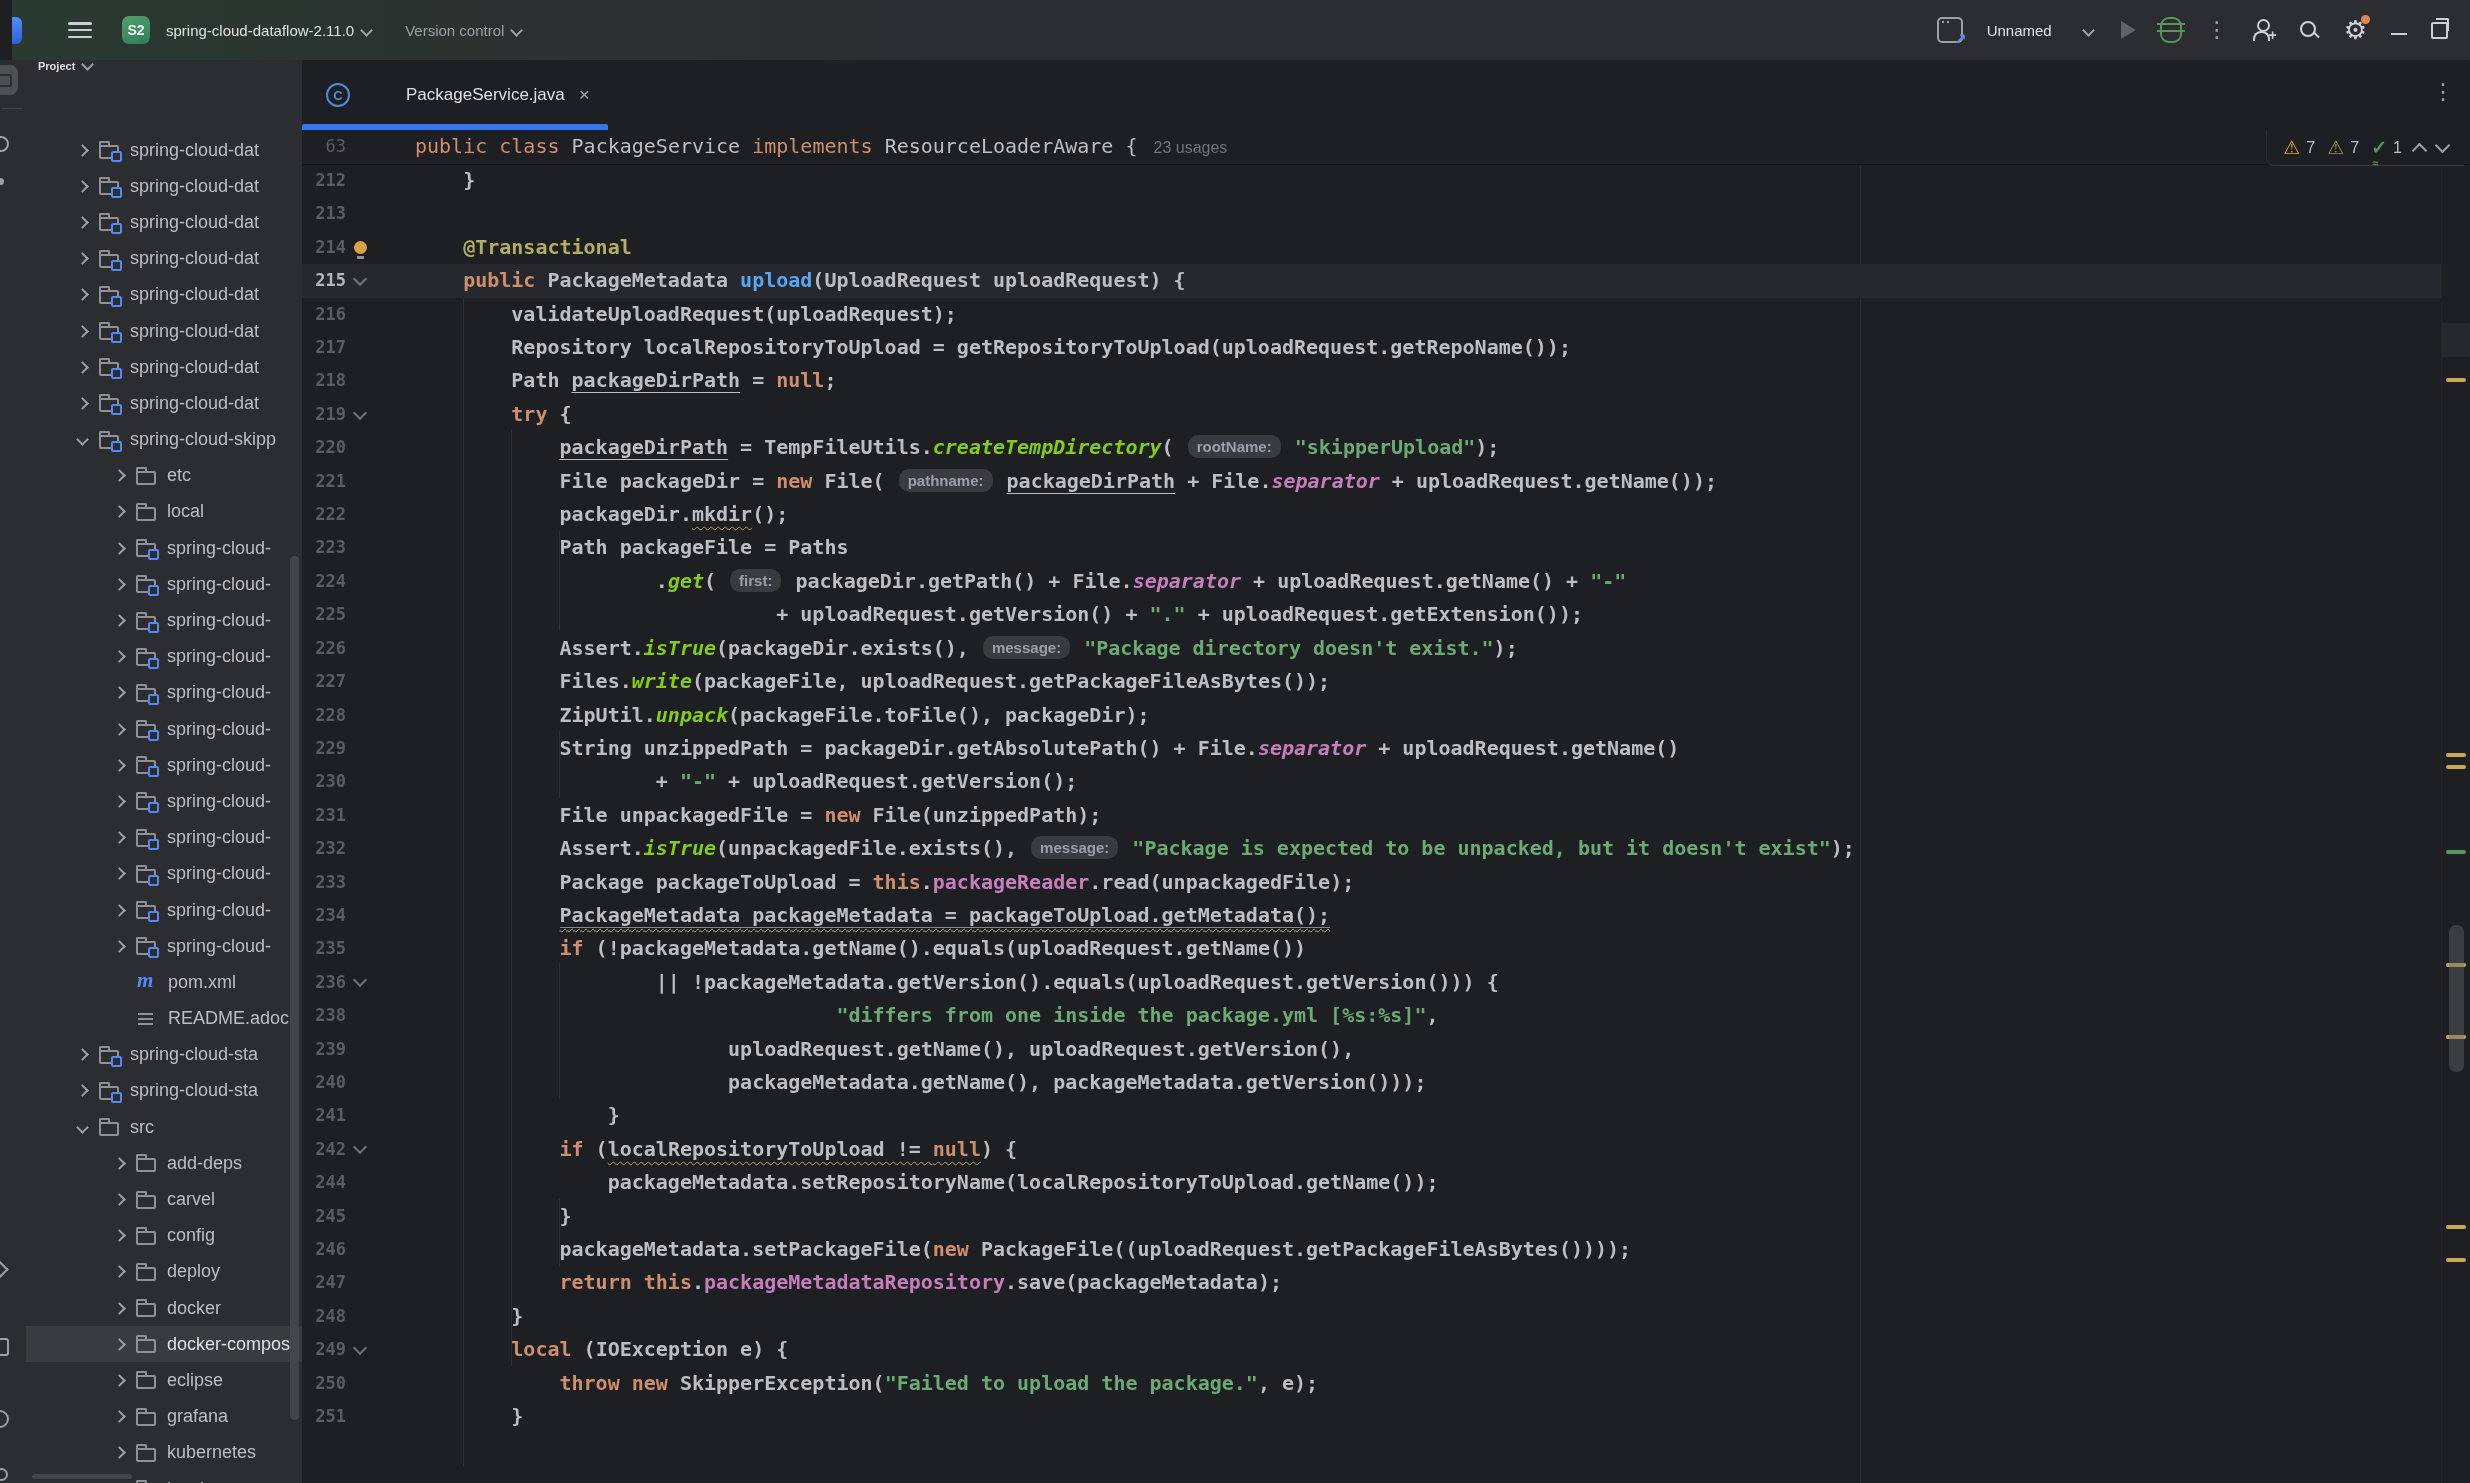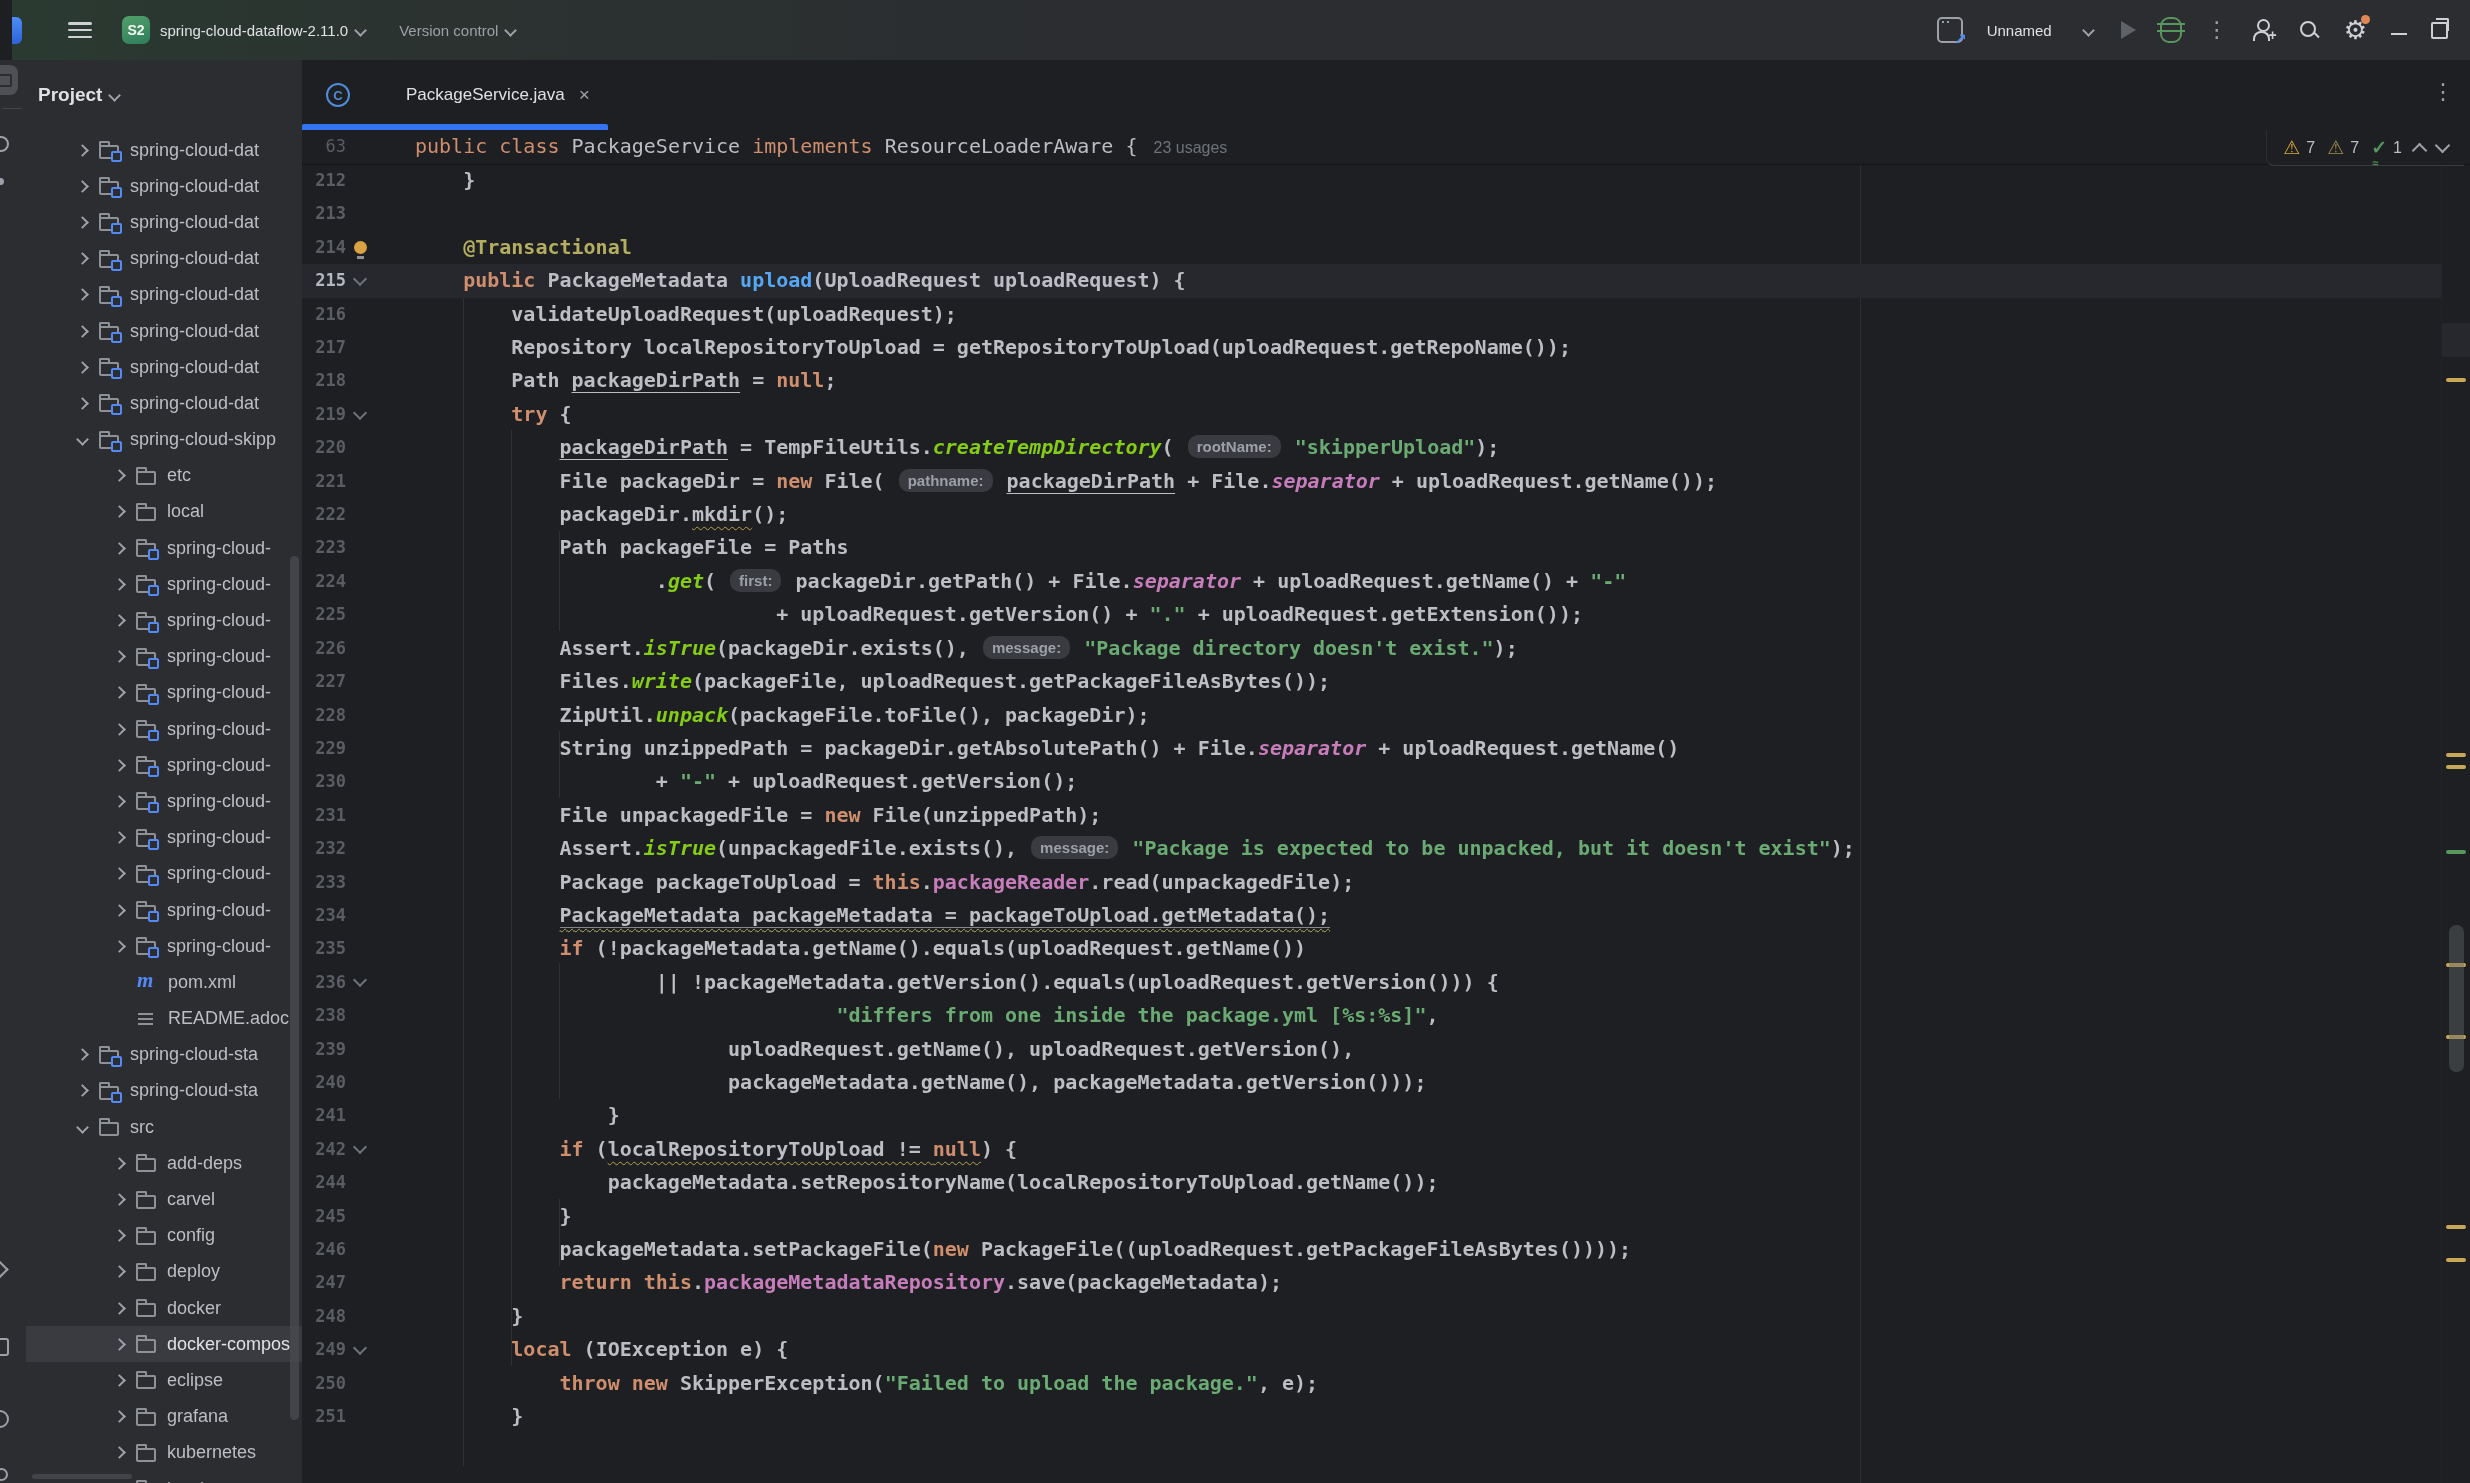--- a/index.html
+++ b/index.html
@@ -7,21 +7,21 @@
        font-family:"Liberation Sans",sans-serif;color:#BCBEC4;-webkit-font-smoothing:antialiased;}
   
   #titlebar{position:absolute;left:12px;top:0;width:2470px;height:60px;
     background:linear-gradient(90deg,#2A3A31 0%,#2B3230 18%,#2B2D30 42%,#2B2D30 100%);
     border-bottom:1px solid #1A1B1E;display:flex;align-items:center;}
   .app-frag{position:absolute;left:0;top:17px;width:10px;height:27px;background:linear-gradient(180deg,#4C8DF6,#2E62D9);border-radius:0 6px 6px 0;}
   .hamburger{width:24px;height:16px;display:flex;flex-direction:column;justify-content:space-between;margin-left:56px;cursor:pointer;}
   .hamburger i{display:block;height:2.5px;background:#CED0D6;border-radius:2px;}
   .proj-badge{width:28px;height:28px;border-radius:7px;background:linear-gradient(160deg,#53A06A,#2E7D5B);
      color:#F4F7F4;font-size:14px;font-weight:bold;display:flex;align-items:center;justify-content:center;margin-left:30px;}
-  .tb-name{font-size:15px;color:#DFE1E5;margin-left:10px;}
+  .tb-name{font-size:15px;color:#DFE1E5;margin-left:16px;}
   .tb-vcs{font-size:15px;color:#9DA0A8;margin-left:34px;}
   .chev{width:7px;height:7px;border-right:2px solid #9DA0A8;border-bottom:2px solid #9DA0A8;display:inline-block;vertical-align:2px;margin-left:8px;}
   .chev.down{transform:rotate(45deg);}
   .chev.right{transform:rotate(-45deg);}
   .tb-right{position:absolute;right:0;top:0;height:60px;display:flex;align-items:center;gap:24px;padding-right:34px;}
   .runcfg{width:22px;height:22px;border:2px solid #9DA0A8;border-radius:5px;position:relative;}
   .runcfg b{position:absolute;left:3px;top:2px;width:2px;height:2px;background:#9DA0A8;box-shadow:5px 0 #9DA0A8;}
   .runcfg .arr{position:absolute;right:-6px;bottom:-7px;color:#548AF7;font-size:15px;font-weight:bold;font-family:"DejaVu Sans",sans-serif;}
   .tb-run{font-size:15px;color:#DFE1E5;}
   .play{width:0;height:0;border-left:15px solid #5F6368;border-top:9px solid transparent;border-bottom:9px solid transparent;margin-left:4px;}
@@ -48,21 +48,21 @@
   .stripe-div{position:absolute;left:2px;top:48px;width:20px;height:1px;background:#43454A;}
   .st-ic{position:absolute;color:#9DA0A8;}
   .st-circle{left:-7px;top:76px;width:12px;height:12px;border:2px solid #9DA0A8;border-radius:50%;}
   .st-dot{left:-3px;top:118px;width:7px;height:7px;background:#9DA0A8;border-radius:50%;}
   .st-chev{left:-7px;top:1203px;width:11px;height:11px;border-right:2px solid #9DA0A8;border-top:2px solid #9DA0A8;transform:rotate(45deg);}
   .st-square{left:-9px;top:1278px;width:14px;height:14px;border:2px solid #9DA0A8;border-radius:3px;}
   .st-circ2{left:-9px;top:1350px;width:14px;height:14px;border:2px solid #9DA0A8;border-radius:50%;}
   .st-dot2{left:-5px;top:1408px;width:9px;height:9px;border:2px solid #9DA0A8;border-radius:50%;}
   
   #panel{position:absolute;left:26px;top:60px;width:276px;height:1423px;background:#2B2D30;border-right:2px solid #1E1F22;overflow:hidden;}
-  .panel-header{height:70px;display:flex;align-items:center;padding-left:12px;font-size:19px;font-weight:bold;color:#DFE1E5;}
+  .panel-header{height:70px;display:flex;padding-left:12px;font-size:11px;font-weight:bold;color:#DFE1E5;}
   .tree{position:absolute;left:0;top:72px;right:0;bottom:0;}
   .trow{display:flex;align-items:center;height:36.2px;font-size:18px;color:#BCBEC4;white-space:nowrap;overflow:hidden;cursor:pointer;}
   .trow.sel{background:#393B40;color:#DFE1E5;}
   .trow .tchev{flex:none;margin-right:12px;}
   .trow.lvl0{padding-left:44px;}
   .trow.lvl1{padding-left:81px;}
   .trow.nochev{padding-left:111px;}
   .ticon{width:21px;height:20px;position:relative;flex:none;margin-right:10px;}
   .ticon.folder::before,.ticon.module::before{content:"";position:absolute;left:0;top:5px;width:16px;height:10px;border:2px solid #8E9297;border-radius:2px;}
   .ticon.folder::after,.ticon.module::after{content:"";position:absolute;left:0;top:1px;width:7px;height:4px;border:2px solid #8E9297;border-bottom:none;border-radius:2px 2px 0 0;}

